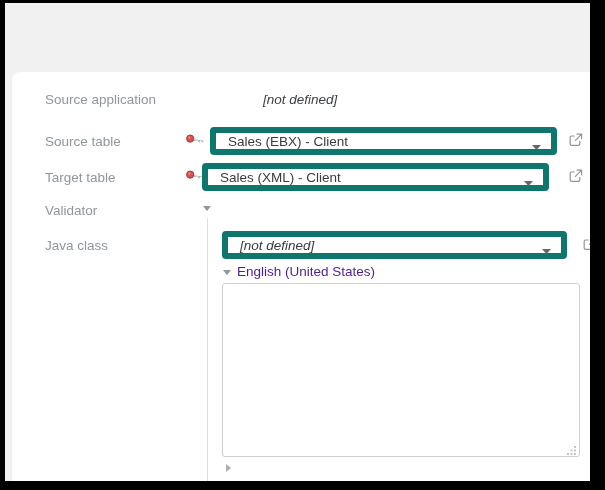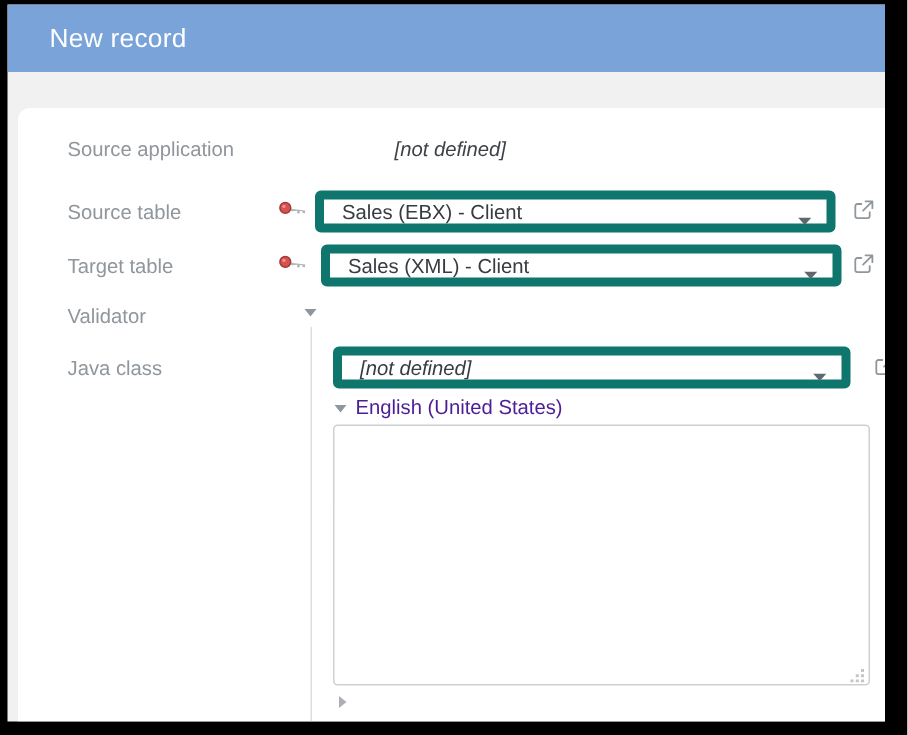--- a/index.html
+++ b/index.html
@@ -29,23 +29,20 @@
 
   .desc-textarea { position:absolute; left:210px; top:211px; width:358px; height:174px; border:1px solid #cdd0d2; border-radius:3px; background:#fff; resize:none; font-family:"Liberation Sans", sans-serif; font-size:13px; color:#373c41; padding:6px 8px; outline:none; }
   .grip { position:absolute; left:553px; top:371px; width:12px; height:12px; cursor:nwse-resize; }
 </style>
 </head>
 <body>
 
 <div class="frame">
   <div class="window">
 
-    <div class="titlebar">
-      <span class="title">New record</span>
-    </div>
 
     <div class="panel">
 
       <span class="lbl" style="top:20px">Source application</span>
       <span class="val-static" style="left:251px; top:20px">[not defined]</span>
 
       <span class="lbl" style="top:62px">Source table</span>
       <svg class="keyicon" style="left:174px; top:62px" viewBox="0 0 19 12">
         <path d="M8 5.2 L17.5 6.4 L17.3 8.2 L15.6 8 L15.7 6.9 L13.9 6.7 L13.7 8.4 L12 8.2 L12.2 6.5 L8 6.9 Z" fill="#b3b6b8"></path>
         <circle cx="4.2" cy="4.6" r="3.6" fill="#d8534f" stroke="#a03a38" stroke-width="1"></circle>
@@ -61,21 +58,21 @@
         <path d="M5.2 3 H2.6 A1.4 1.4 0 0 0 1.2 4.4 V11 A1.4 1.4 0 0 0 2.6 12.4 H9.4 A1.4 1.4 0 0 0 10.8 11 V8.4" fill="none" stroke="#8f969c" stroke-width="1.2" stroke-linecap="round"></path>
         <path d="M8 1.2 H12.6 V5.8 M12.4 1.4 L6.4 7.4" fill="none" stroke="#8f969c" stroke-width="1.2" stroke-linecap="round" stroke-linejoin="round"></path>
       </svg>
 
       <span class="lbl" style="top:98px">Target table</span>
       <svg class="keyicon" style="left:174px; top:98px" viewBox="0 0 19 12">
         <path d="M8 5.2 L17.5 6.4 L17.3 8.2 L15.6 8 L15.7 6.9 L13.9 6.7 L13.7 8.4 L12 8.2 L12.2 6.5 L8 6.9 Z" fill="#b3b6b8"></path>
         <circle cx="4.2" cy="4.6" r="3.6" fill="#d8534f" stroke="#a03a38" stroke-width="1"></circle>
         <circle cx="3.3" cy="3.6" r="1.1" fill="#f0928f"></circle>
       </svg>
-      <div class="select" style="left:202px; top:91px; width:347px">
+      <div class="select" style="left:190px; top:91px; width:347px">
         <span class="sel-text">Sales (XML) - Client</span>
         <svg class="chev" width="9" height="5" viewBox="0 0 9 5">
             <polygon points="0,0 9,0 4.5,5" fill="#60686f"></polygon>
           </svg>
       </div>
       <svg class="extlink" style="left:557px; top:97px" viewBox="0 0 14 14">
         <path d="M5.2 3 H2.6 A1.4 1.4 0 0 0 1.2 4.4 V11 A1.4 1.4 0 0 0 2.6 12.4 H9.4 A1.4 1.4 0 0 0 10.8 11 V8.4" fill="none" stroke="#8f969c" stroke-width="1.2" stroke-linecap="round"></path>
         <path d="M8 1.2 H12.6 V5.8 M12.4 1.4 L6.4 7.4" fill="none" stroke="#8f969c" stroke-width="1.2" stroke-linecap="round" stroke-linejoin="round"></path>
       </svg>
 

